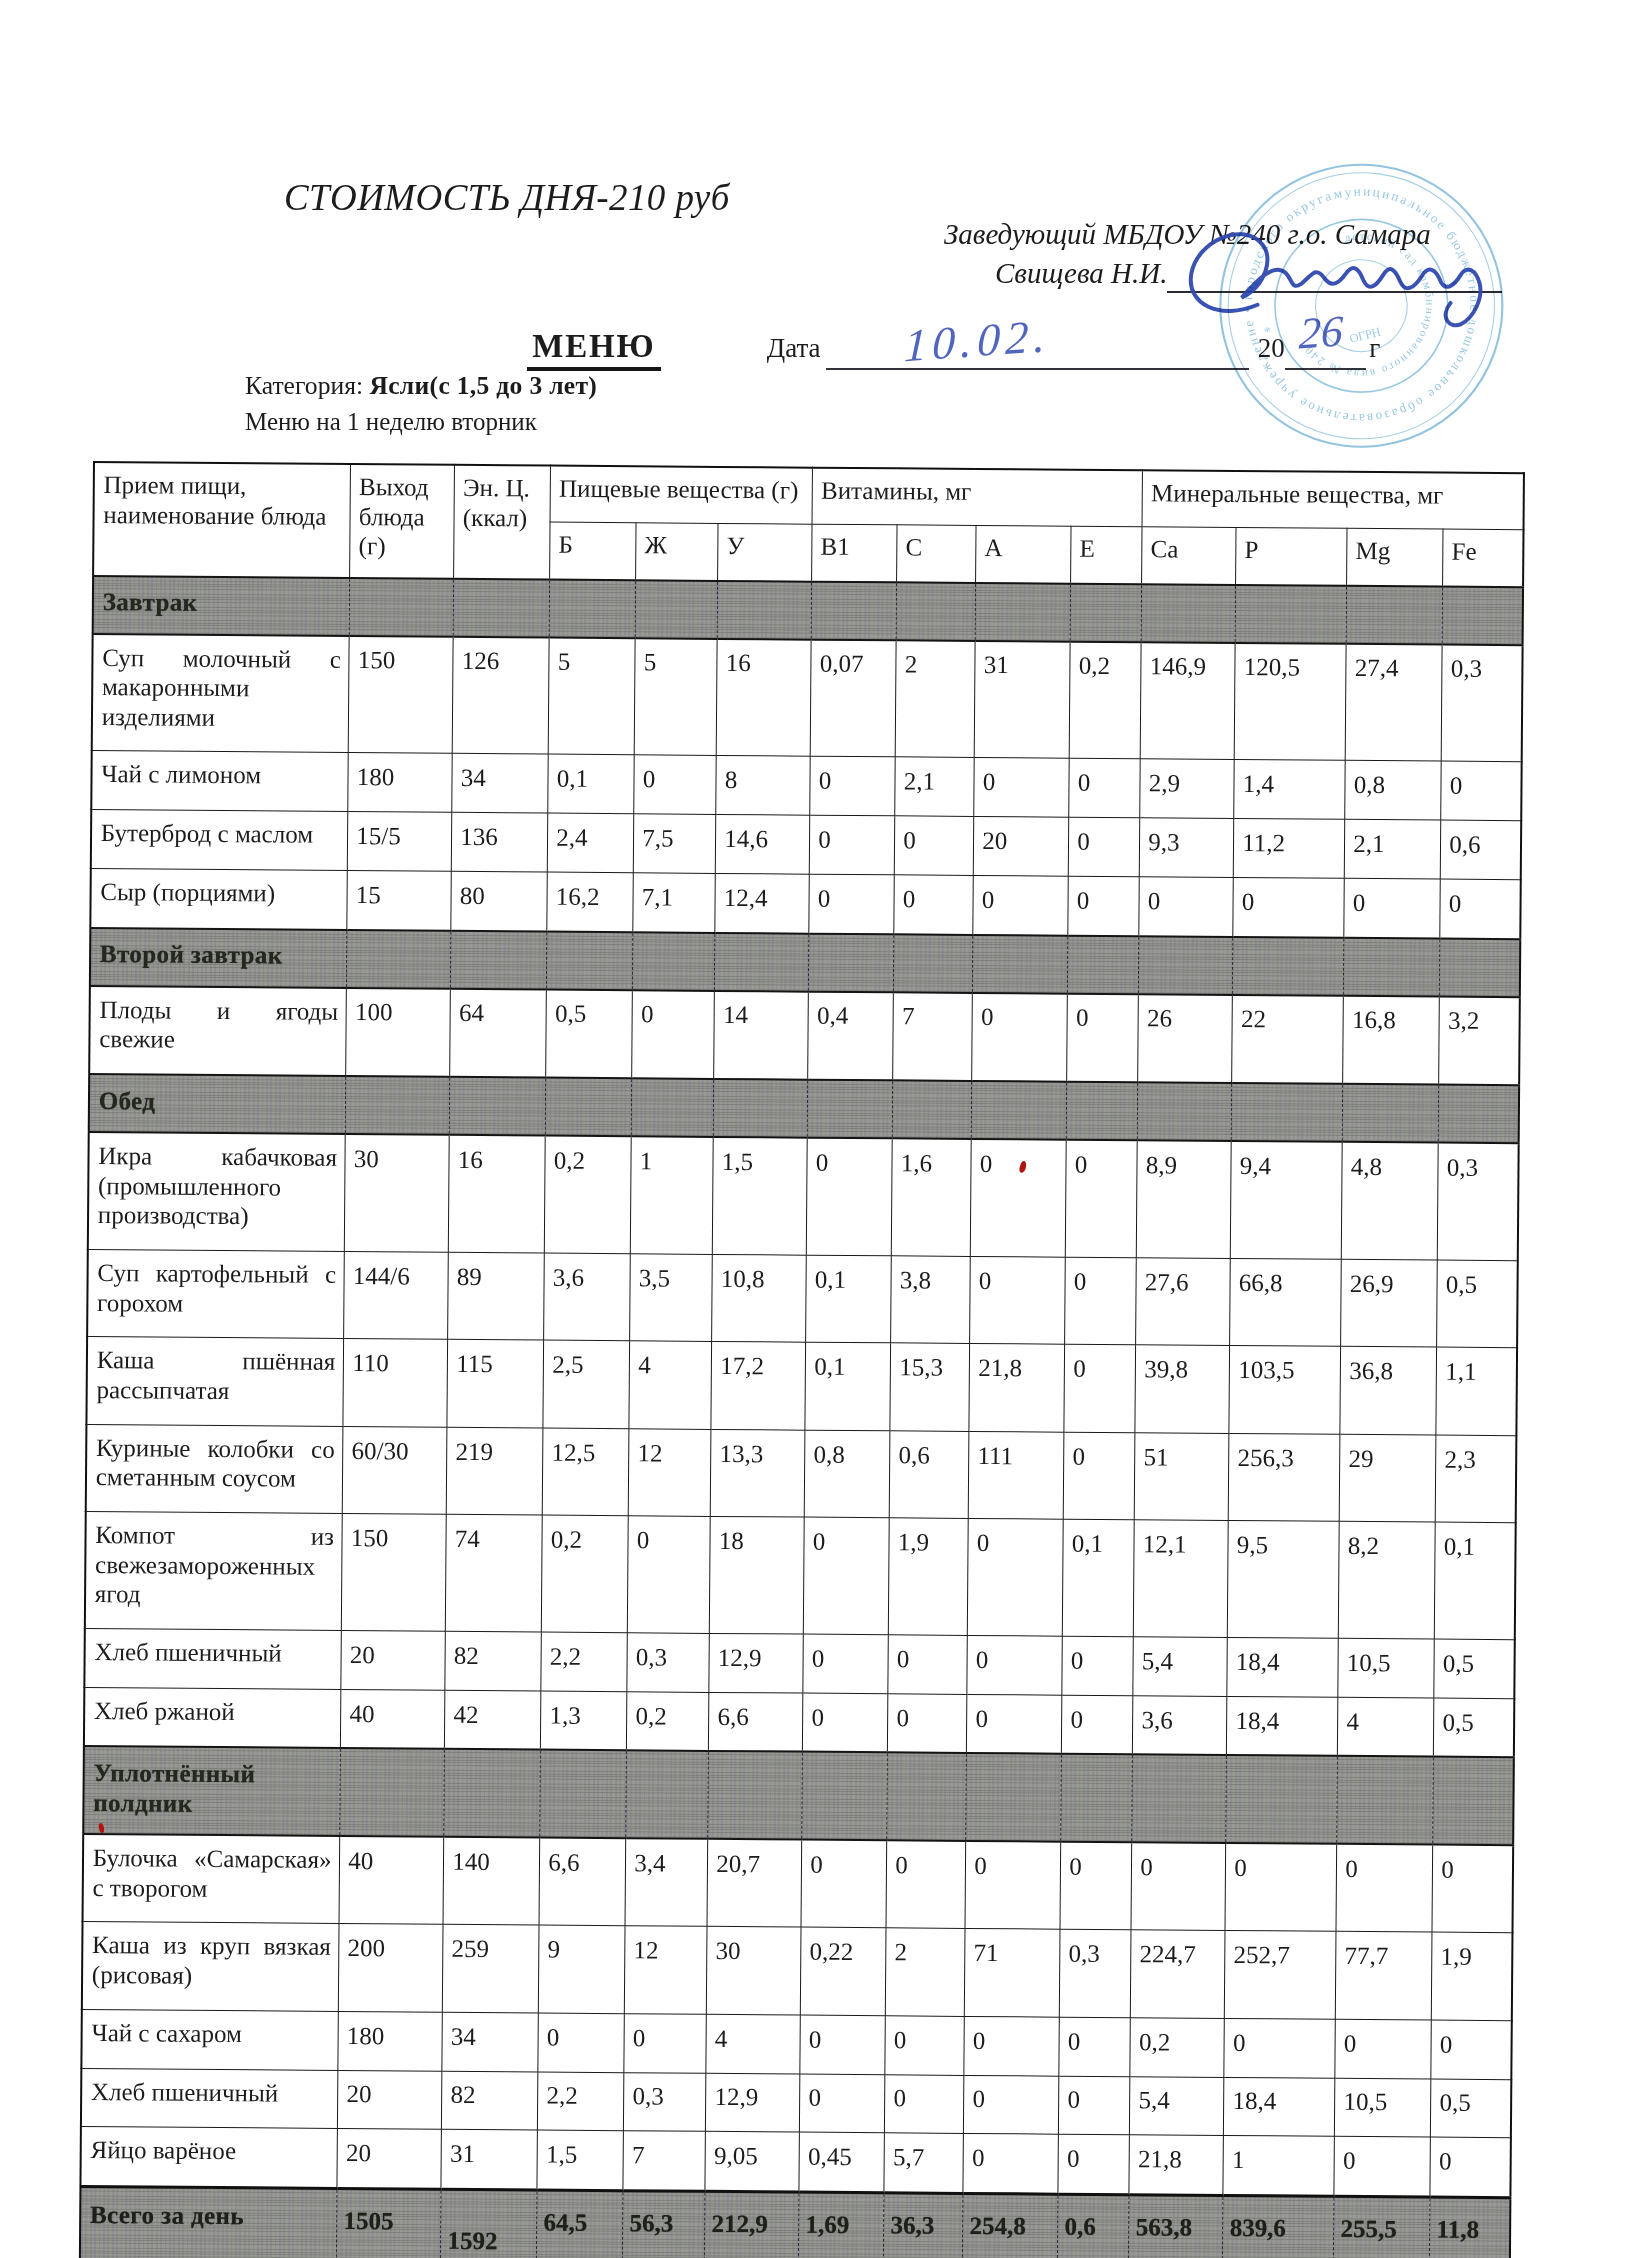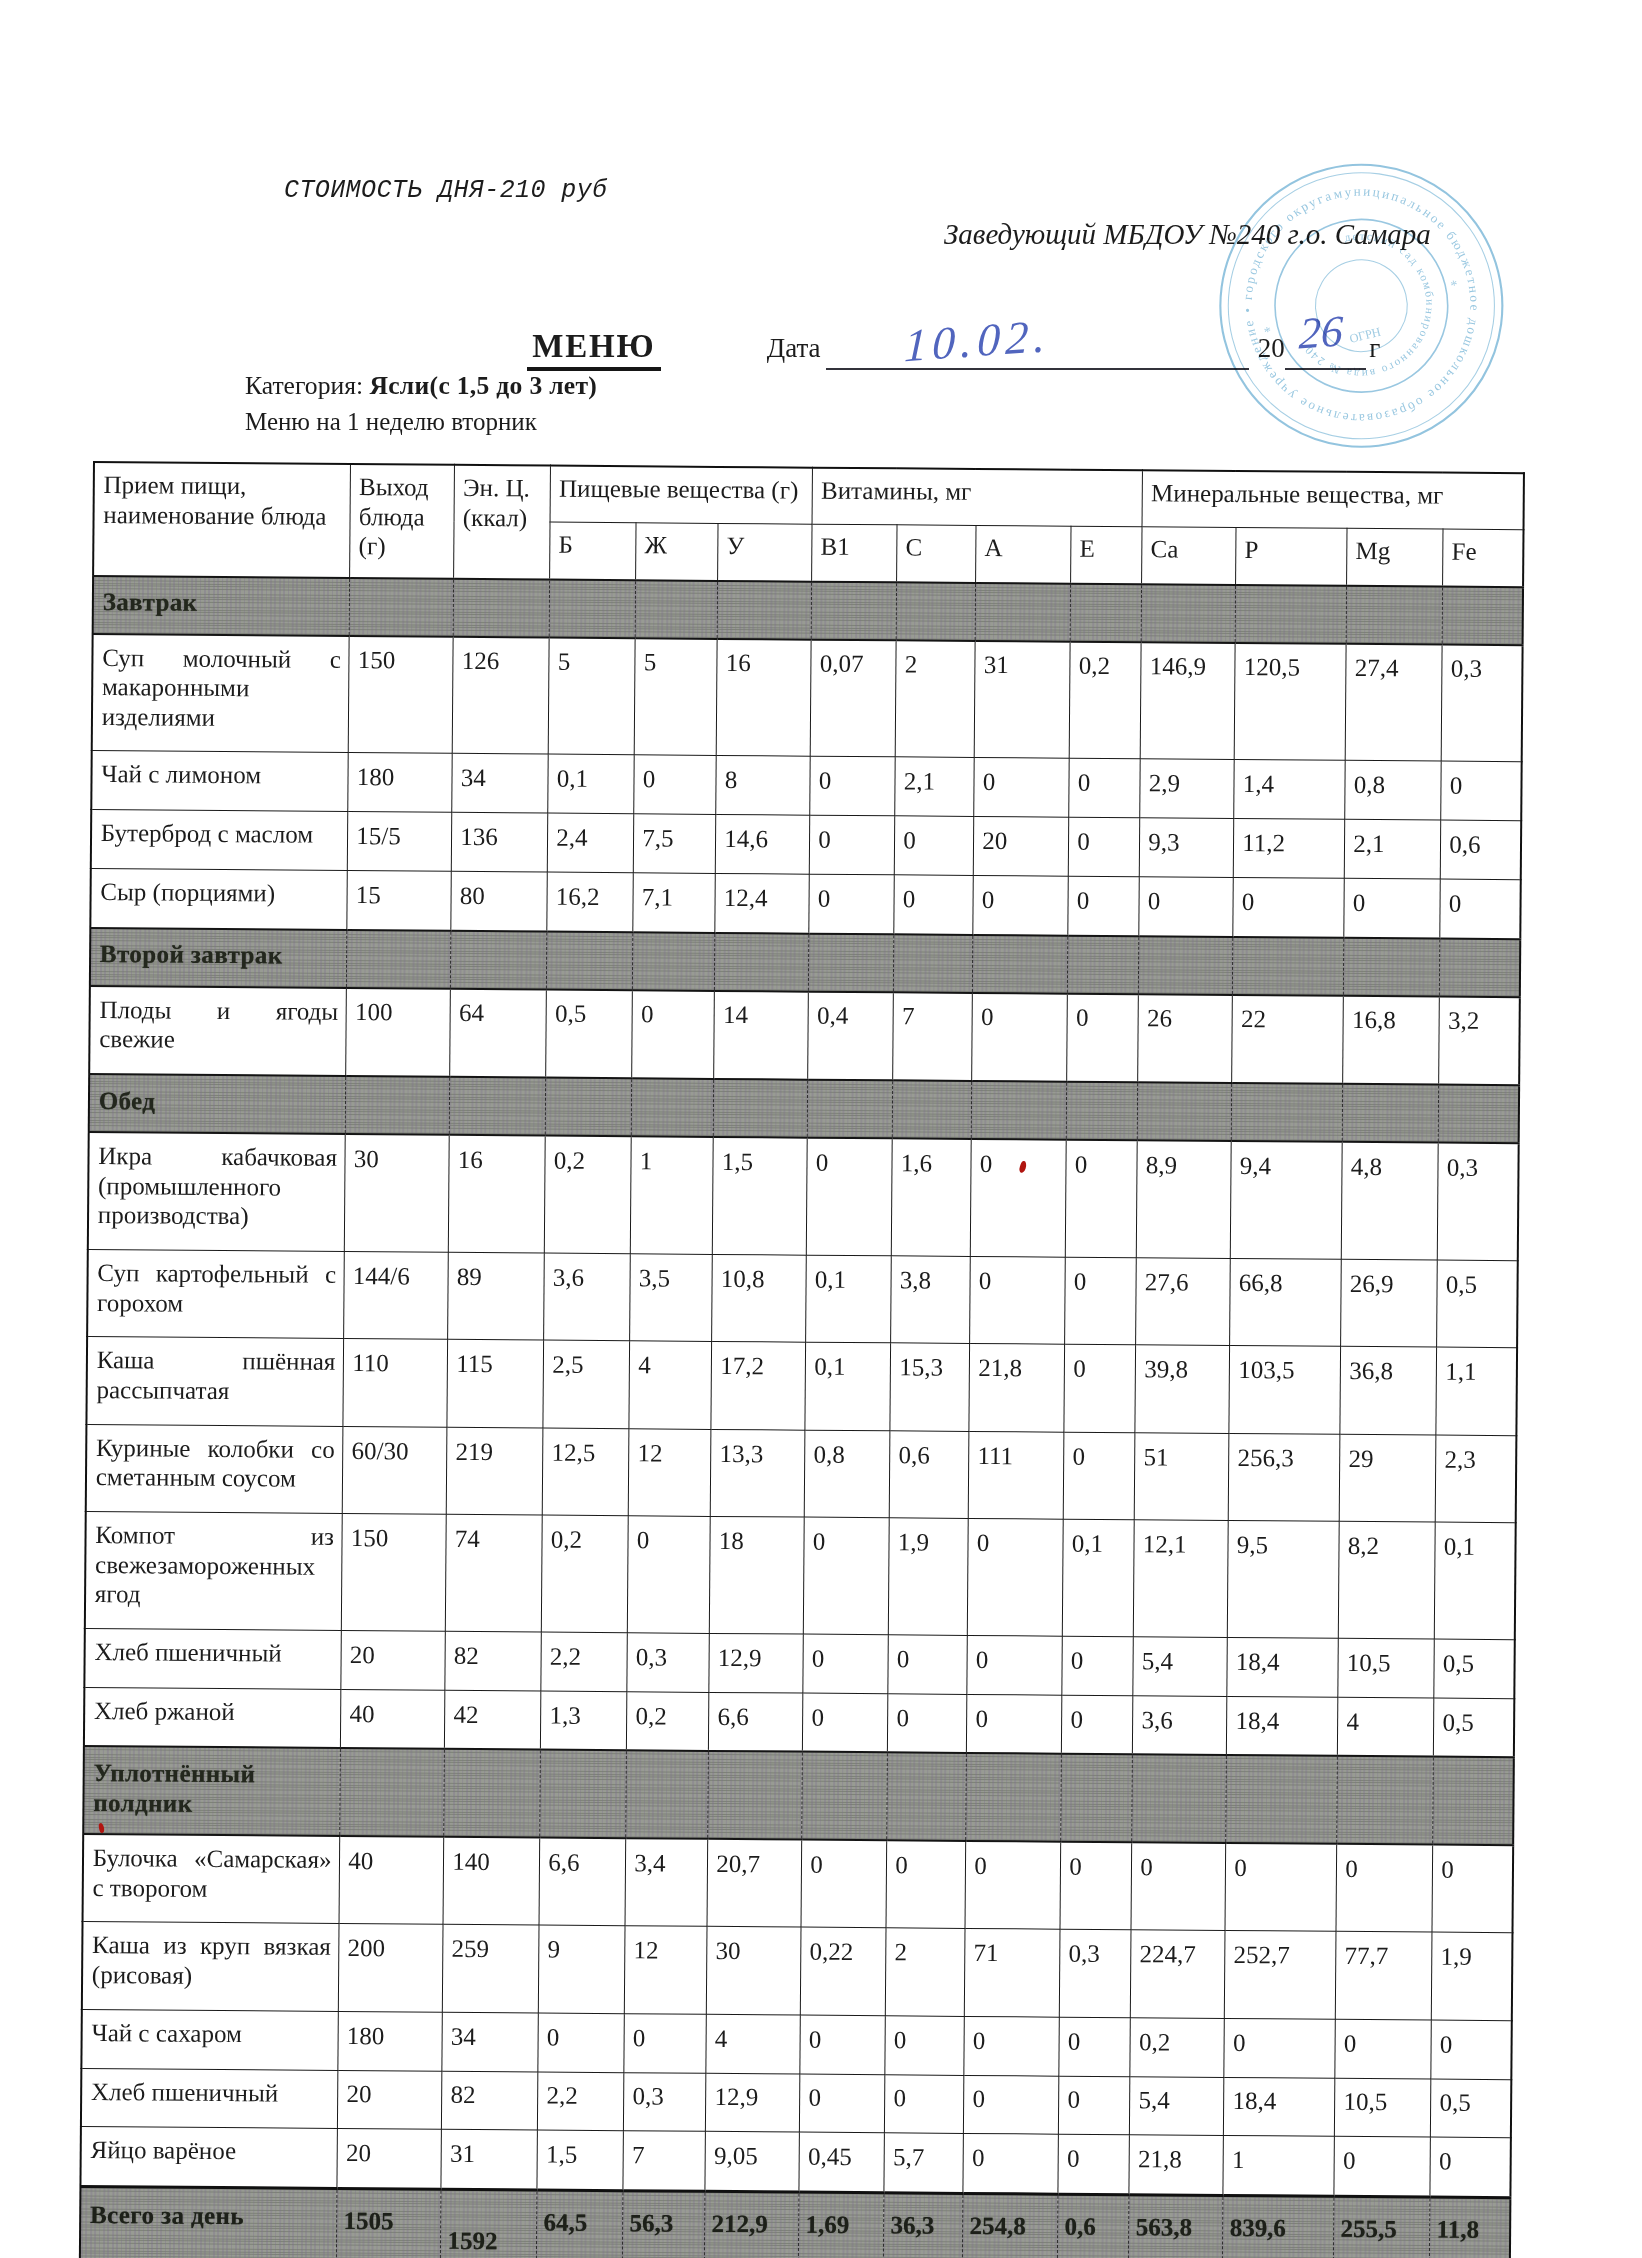--- a/index.html
+++ b/index.html
@@ -4,21 +4,21 @@
 <style>
   html,body{margin:0;padding:0;}
   body{
     width:1643px;height:2258px;position:relative;background:#ffffff;
     font-family:"Liberation Serif","DejaVu Serif",serif;color:#1c1c1c;
     overflow:hidden;
   }
   .abs{position:absolute;}
 
   
-  .cost-line{left:284px;top:176px;font-style:italic;font-size:25px;letter-spacing:0.4px;font-family:Liberation Mono, monospace;}
+  .cost-line{left:284px;top:176px;font-style:italic;font-size:37px;letter-spacing:0.4px;}
   .director{left:944px;top:215px;width:582px;font-style:italic;font-size:29px;line-height:1.35;}
   .director .name-row{display:flex;align-items:flex-end;padding-left:51px;}
   .sig-line{display:inline-block;width:335px;border-bottom:2.2px solid #2b2b33;height:30px;position:relative;}
   .signature-svg{position:absolute;left:-17.6px;top:-55px;pointer-events:none;}
 
   .menu-line{left:527px;top:328px;font-size:33px;display:flex;align-items:baseline;}
   .menu-word{font-weight:bold;letter-spacing:1.8px;border-bottom:4.4px solid #161616;padding:0 5.3px 1.8px 5.3px;}
   .date-part{margin-left:106px;font-size:27px;display:flex;align-items:flex-start;}
   .date-line{display:inline-block;width:423px;border-bottom:2.2px solid #33333b;position:relative;height:35px;margin-left:5.3px;}
   .hand{color:#3f55b7;font-style:italic;transform:rotate(-4deg) skewX(-6deg);display:inline-block;opacity:.9;}
@@ -78,20 +78,33 @@
   tr.total td:nth-child(3){padding-top:35px;}
   tr.total td{border-top:3.5px solid #101010;}
 </style>
 </head>
 <body>
 
 <div class="abs cost-line">СТОИМОСТЬ ДНЯ-210  руб</div>
 
 <div class="abs director">
   <div>Заведующий МБДОУ №240 г.о. Самара</div>
+  <div class="name-row">
+    <span>Свищева Н.И.</span>
+    <span class="sig-line">
+      <svg class="signature-svg" width="379" height="141" viewBox="0 0 430 160">
+        <path d="M 122,112 C 80,130 40,112 47,76 C 54,40 104,18 126,42 C 142,58 130,92 104,104
+                 C 122,84 140,64 154,76 C 162,84 160,96 172,88 C 184,78 188,68 198,82
+                 C 206,93 214,88 222,77 C 230,66 236,69 242,84 C 248,97 256,92 264,79
+                 C 272,66 278,71 284,86 C 290,99 300,93 308,80 C 316,67 324,71 330,86
+                 C 335,96 344,92 352,79 C 360,66 370,73 374,88 C 378,104 368,126 353,134
+                 C 340,140 328,126 341,110" fill="none" stroke="#2f49ae" stroke-width="4.5" stroke-linecap="round" opacity="0.95"></path>
+      </svg>
+    </span>
+  </div>
 </div>
 
 <div class="abs menu-line">
   <span class="menu-word">МЕНЮ</span>
   <span class="date-part">
     <span>Дата</span>
     <span class="date-line">
       <span class="hand hand-date">10.02.</span>
     </span>
     <span class="year-prefix">20</span>

